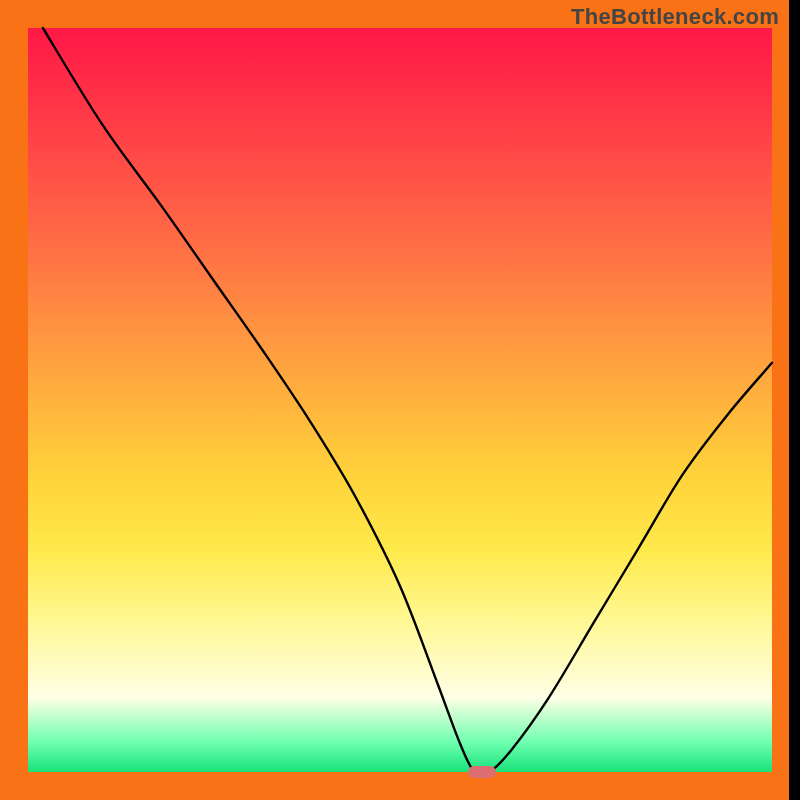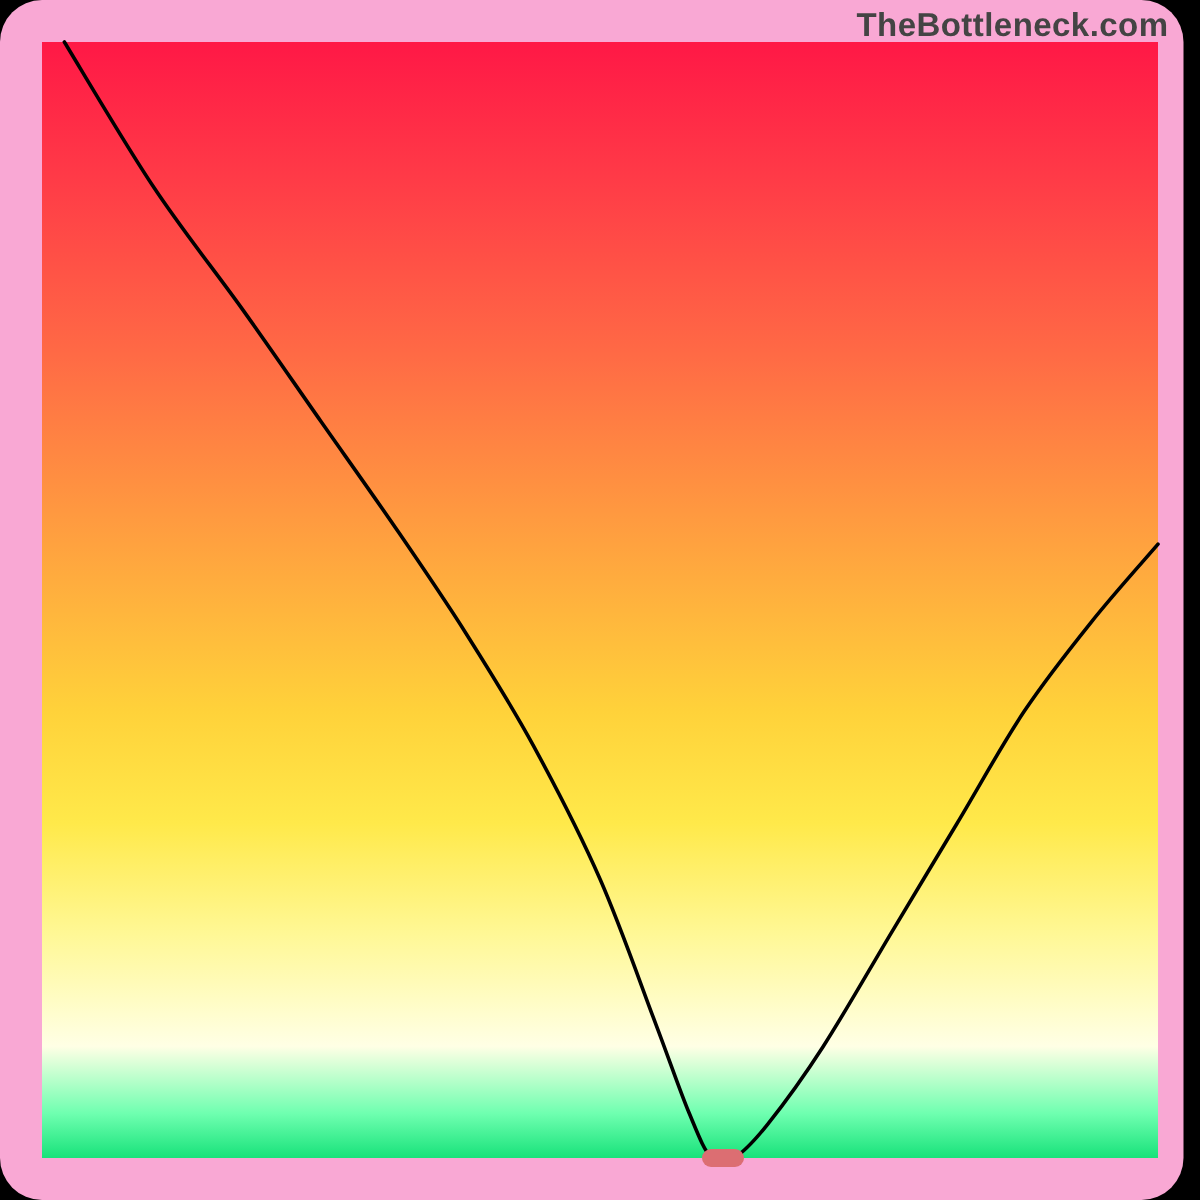--- a/index.html
+++ b/index.html
@@ -8,22 +8,21 @@
     width: 800px;
     height: 800px;
     overflow: hidden;
     background: #000;
     font-family: Arial, Helvetica, sans-serif;
   }
   .frame {
     position: relative;
     width: 789px;
     height: 800px;
-    background: #f9a8d4;
-    border-radius: 28px;
+    background: #f97316;
   }
   .plot {
     position: absolute;
     left: 28px;
     top: 28px;
     width: 744px;
     height: 744px;
     background: linear-gradient(
       to bottom,
       #ff1846 0%,

